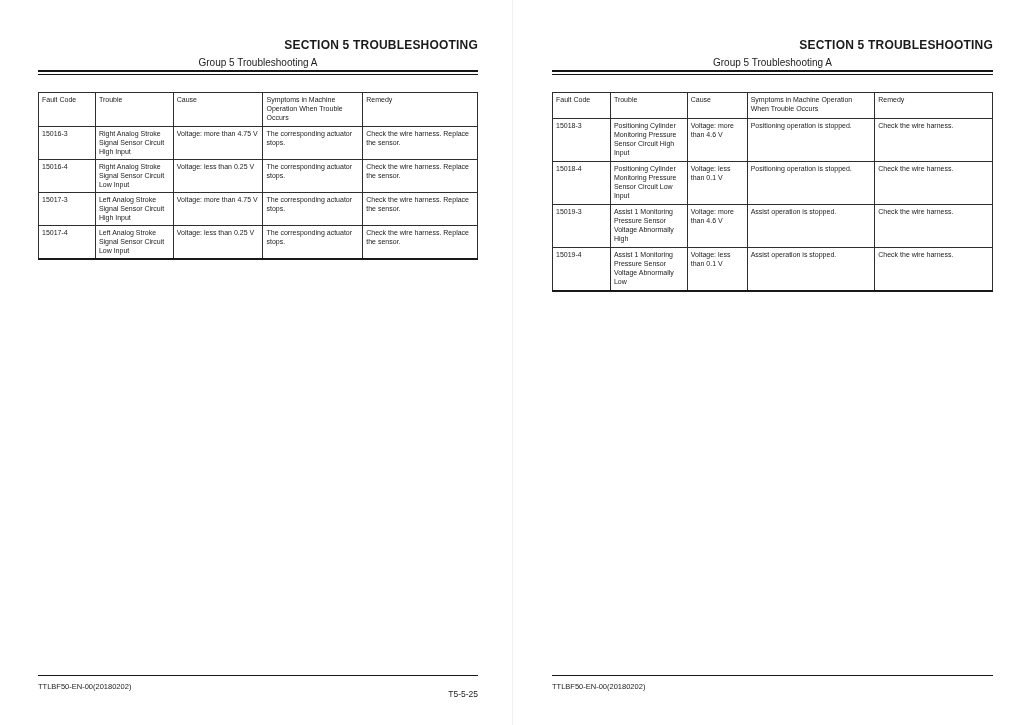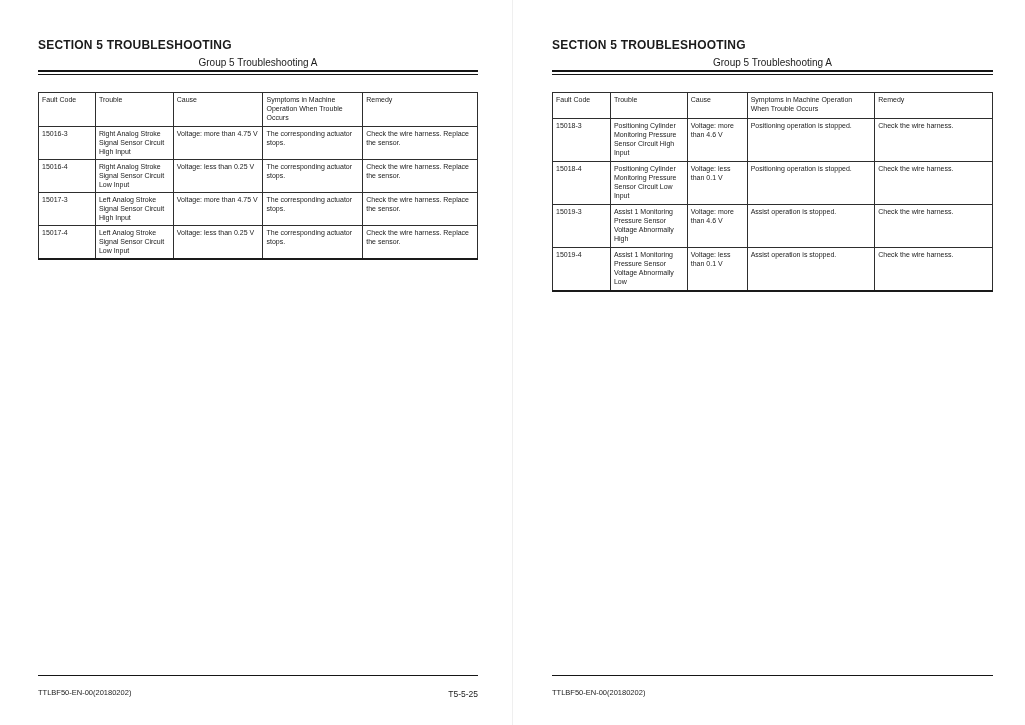--- a/index.html
+++ b/index.html
@@ -29,21 +29,21 @@
     top: 0;
     width: 1px;
     height: 725px;
     background: #efefef;
   }
 
   .section-title {
     position: absolute;
     top: 38px;
     left: 0; right: 0;
-    text-align: left;
+    text-align: right;
     font-weight: bold;
     font-size: 12px;
     letter-spacing: 0.2px;
     white-space: nowrap;
   }
   .group-title {
     position: absolute;
     top: 57px;
     left: 0; right: 0;
     text-align: center;
@@ -91,21 +91,20 @@
     top: 675px;
     left: 0; right: 0;
     border-top: 1.5px solid #161616;
   }
   .footer-code {
     position: absolute;
     top: 682px;
     left: 0;
     font-size: 7.5px;
     white-space: nowrap;
-    margin-top: 6px;
   }
   .footer-page {
     position: absolute;
     top: 681px;
     left: 0; right: 0;
     text-align: right;
     font-size: 8.5px;
     white-space: nowrap;
     margin-top: 8px;
   }

